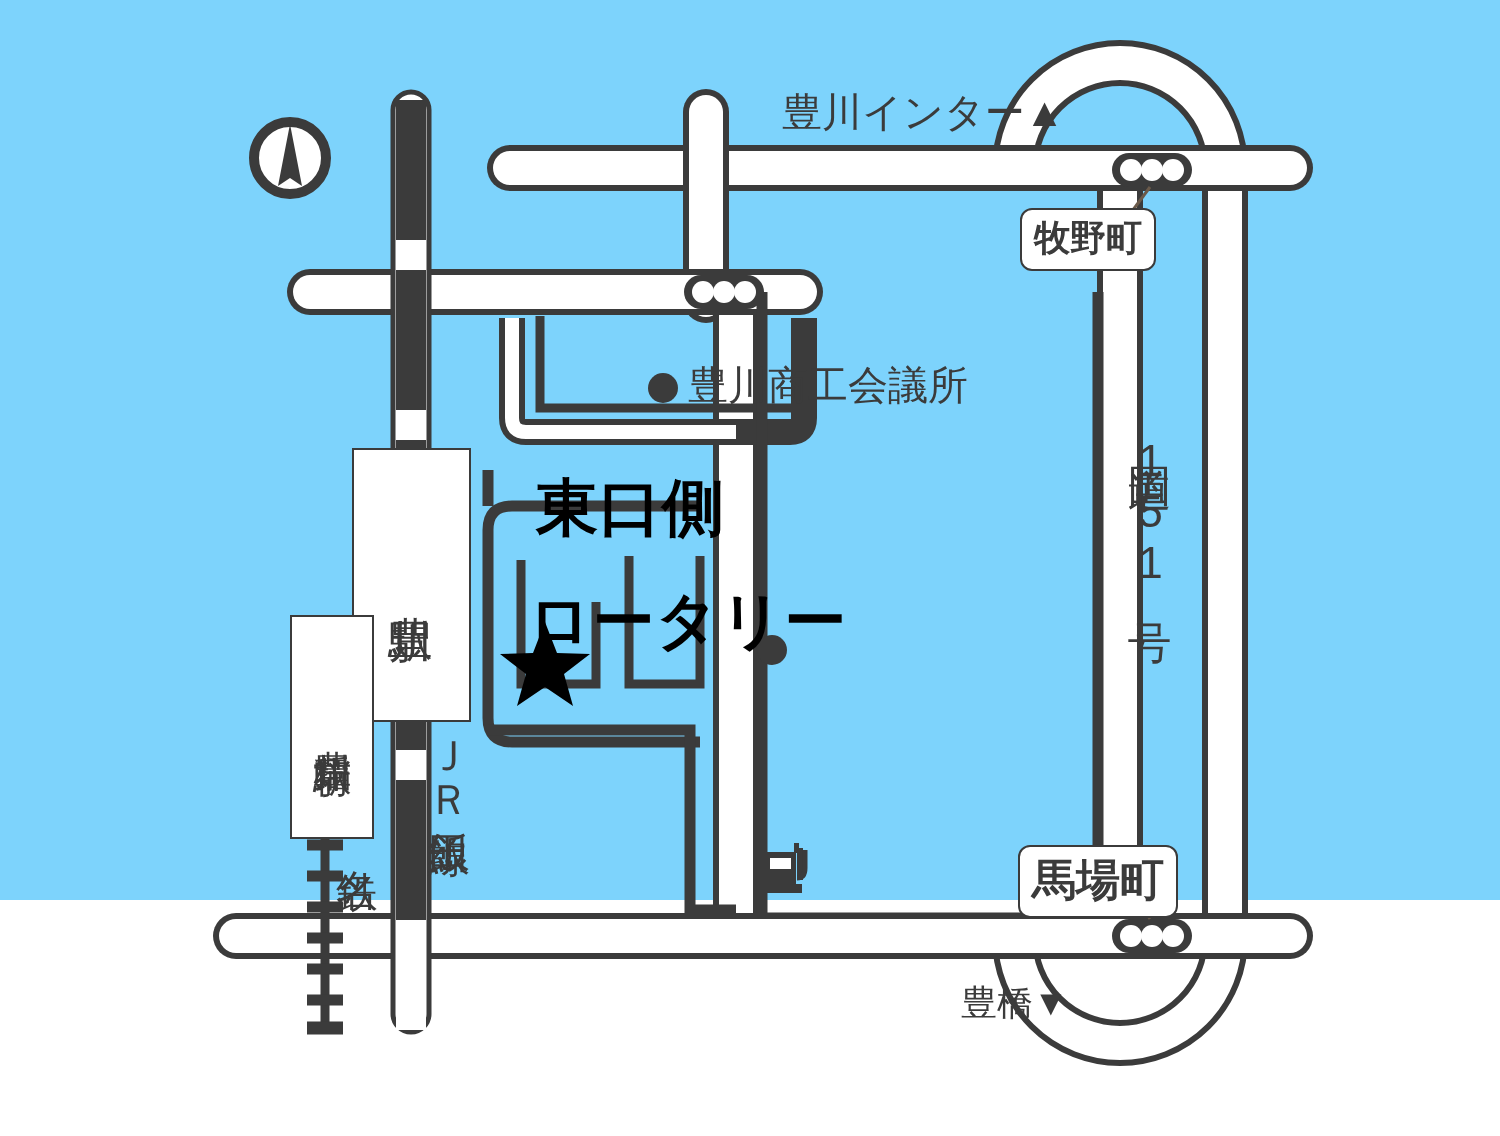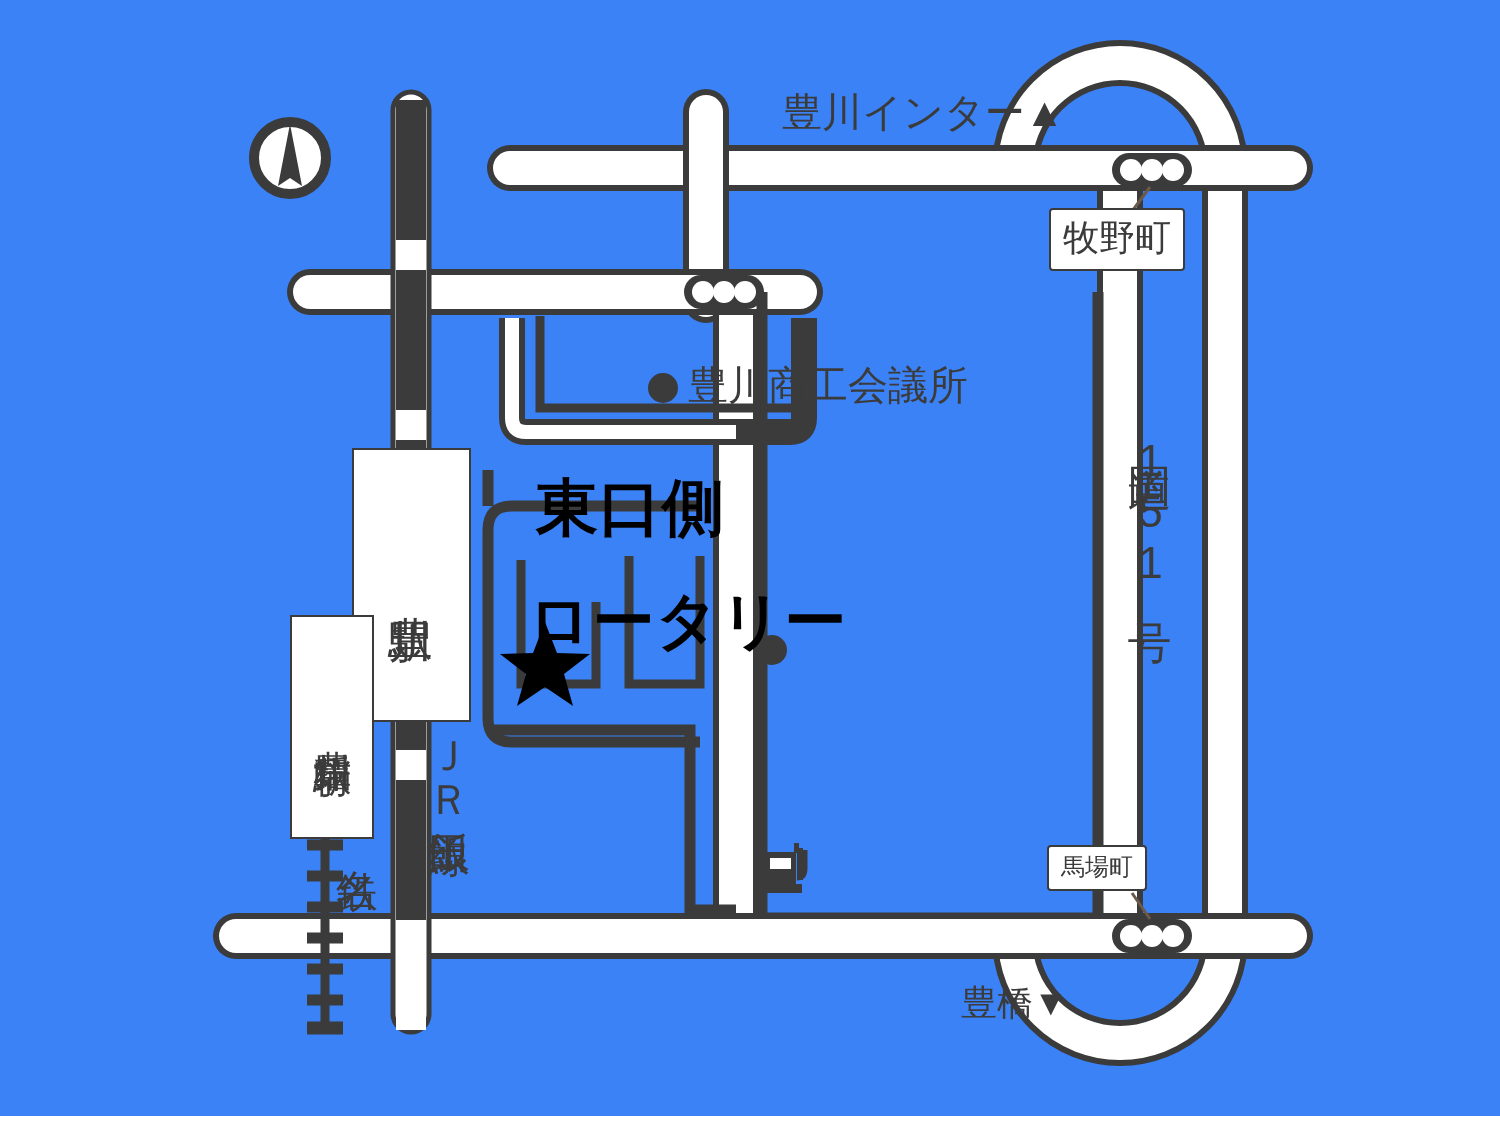--- a/index.html
+++ b/index.html
@@ -1,29 +1,29 @@
 <!DOCTYPE html>
 <html><head>
 <meta charset="utf-8">
 <style>
   html,body{margin:0;padding:0;background:#ffffff;}
   body{
     width:1500px;height:1136px;
     font-family:"Liberation Sans","DejaVu Sans",sans-serif;
     overflow:hidden;
   }
-  #map-root{position:relative;width:1500px;height:1116px;background:#3b82f6;}
+  #map-root{position:relative;width:1500px;height:900px;background:#7dd3fc;}
   svg#map-svg{position:absolute;top:0;left:0;width:1500px;height:1136px;}
   .lbl{position:absolute;color:#3b3b3b;white-space:nowrap;line-height:1;}
   .lbl-thin{font-weight:400;}
   .vert{writing-mode:vertical-rl;text-orientation:upright;letter-spacing:2px;}
   .heavy{color:#000;font-weight:700;letter-spacing:1px;}
   .signbox{
-    position:absolute;background:#fff;border:2.5px solid #3b3b3b;border-radius:4px;
-    color:#3b3b3b;font-weight:400;padding:4px 12px 6px 12px;white-space:nowrap;margin-left:29px;
+    position:absolute;background:#fff;border:2.5px solid #3b3b3b;border-radius:12px;
+    color:#3b3b3b;font-weight:700;padding:4px 12px 6px 12px;white-space:nowrap;
   }
   .stationbox{
     position:absolute;background:#fff;border:2.5px solid #3b3b3b;
     color:#3b3b3b;display:flex;align-items:center;justify-content:center;
   }
   .stationbox span{writing-mode:vertical-rl;text-orientation:upright;letter-spacing:3px;font-weight:400;}
 </style>
 </head>
 <body>
 
@@ -154,21 +154,21 @@
   <div class="lbl lbl-thin" style="left:944px;top:985px;font-size:36px;margin-left:17px;">豊橋▼</div>
 
   <div class="lbl lbl-thin" style="left:688px;top:365px;font-size:40px;">豊川商工会議所</div>
 
 
   <div class="lbl heavy" style="left:536px;top:477px;font-size:62px;">東口側</div>
   <div class="lbl heavy" style="left:528px;top:546px;font-size:62px;margin-top:44px;">ロータリー</div>
 
   <div class="signbox" style="left:1020px;top:208px;font-size:36px;">牧野町</div>
 
-  <div class="signbox" style="left:1018px;top:845px;font-size:24px;">馬場町</div>
+  <div class="signbox" style="left:1018px;top:845px;font-size:44px;">馬場町</div>
 
   <div class="lbl lbl-thin vert" style="left:1128px;top:432px;font-size:44px;">国道151号</div>
 
   <div class="stationbox" style="left:352px;top:448px;width:115px;height:270px;">
     <span style="font-size:44px;">豊川駅</span>
   </div>
 
   <div class="stationbox" style="left:290px;top:615px;width:80px;height:220px;">
     <span style="font-size:38px;">豊川稲荷駅</span>
   </div>

